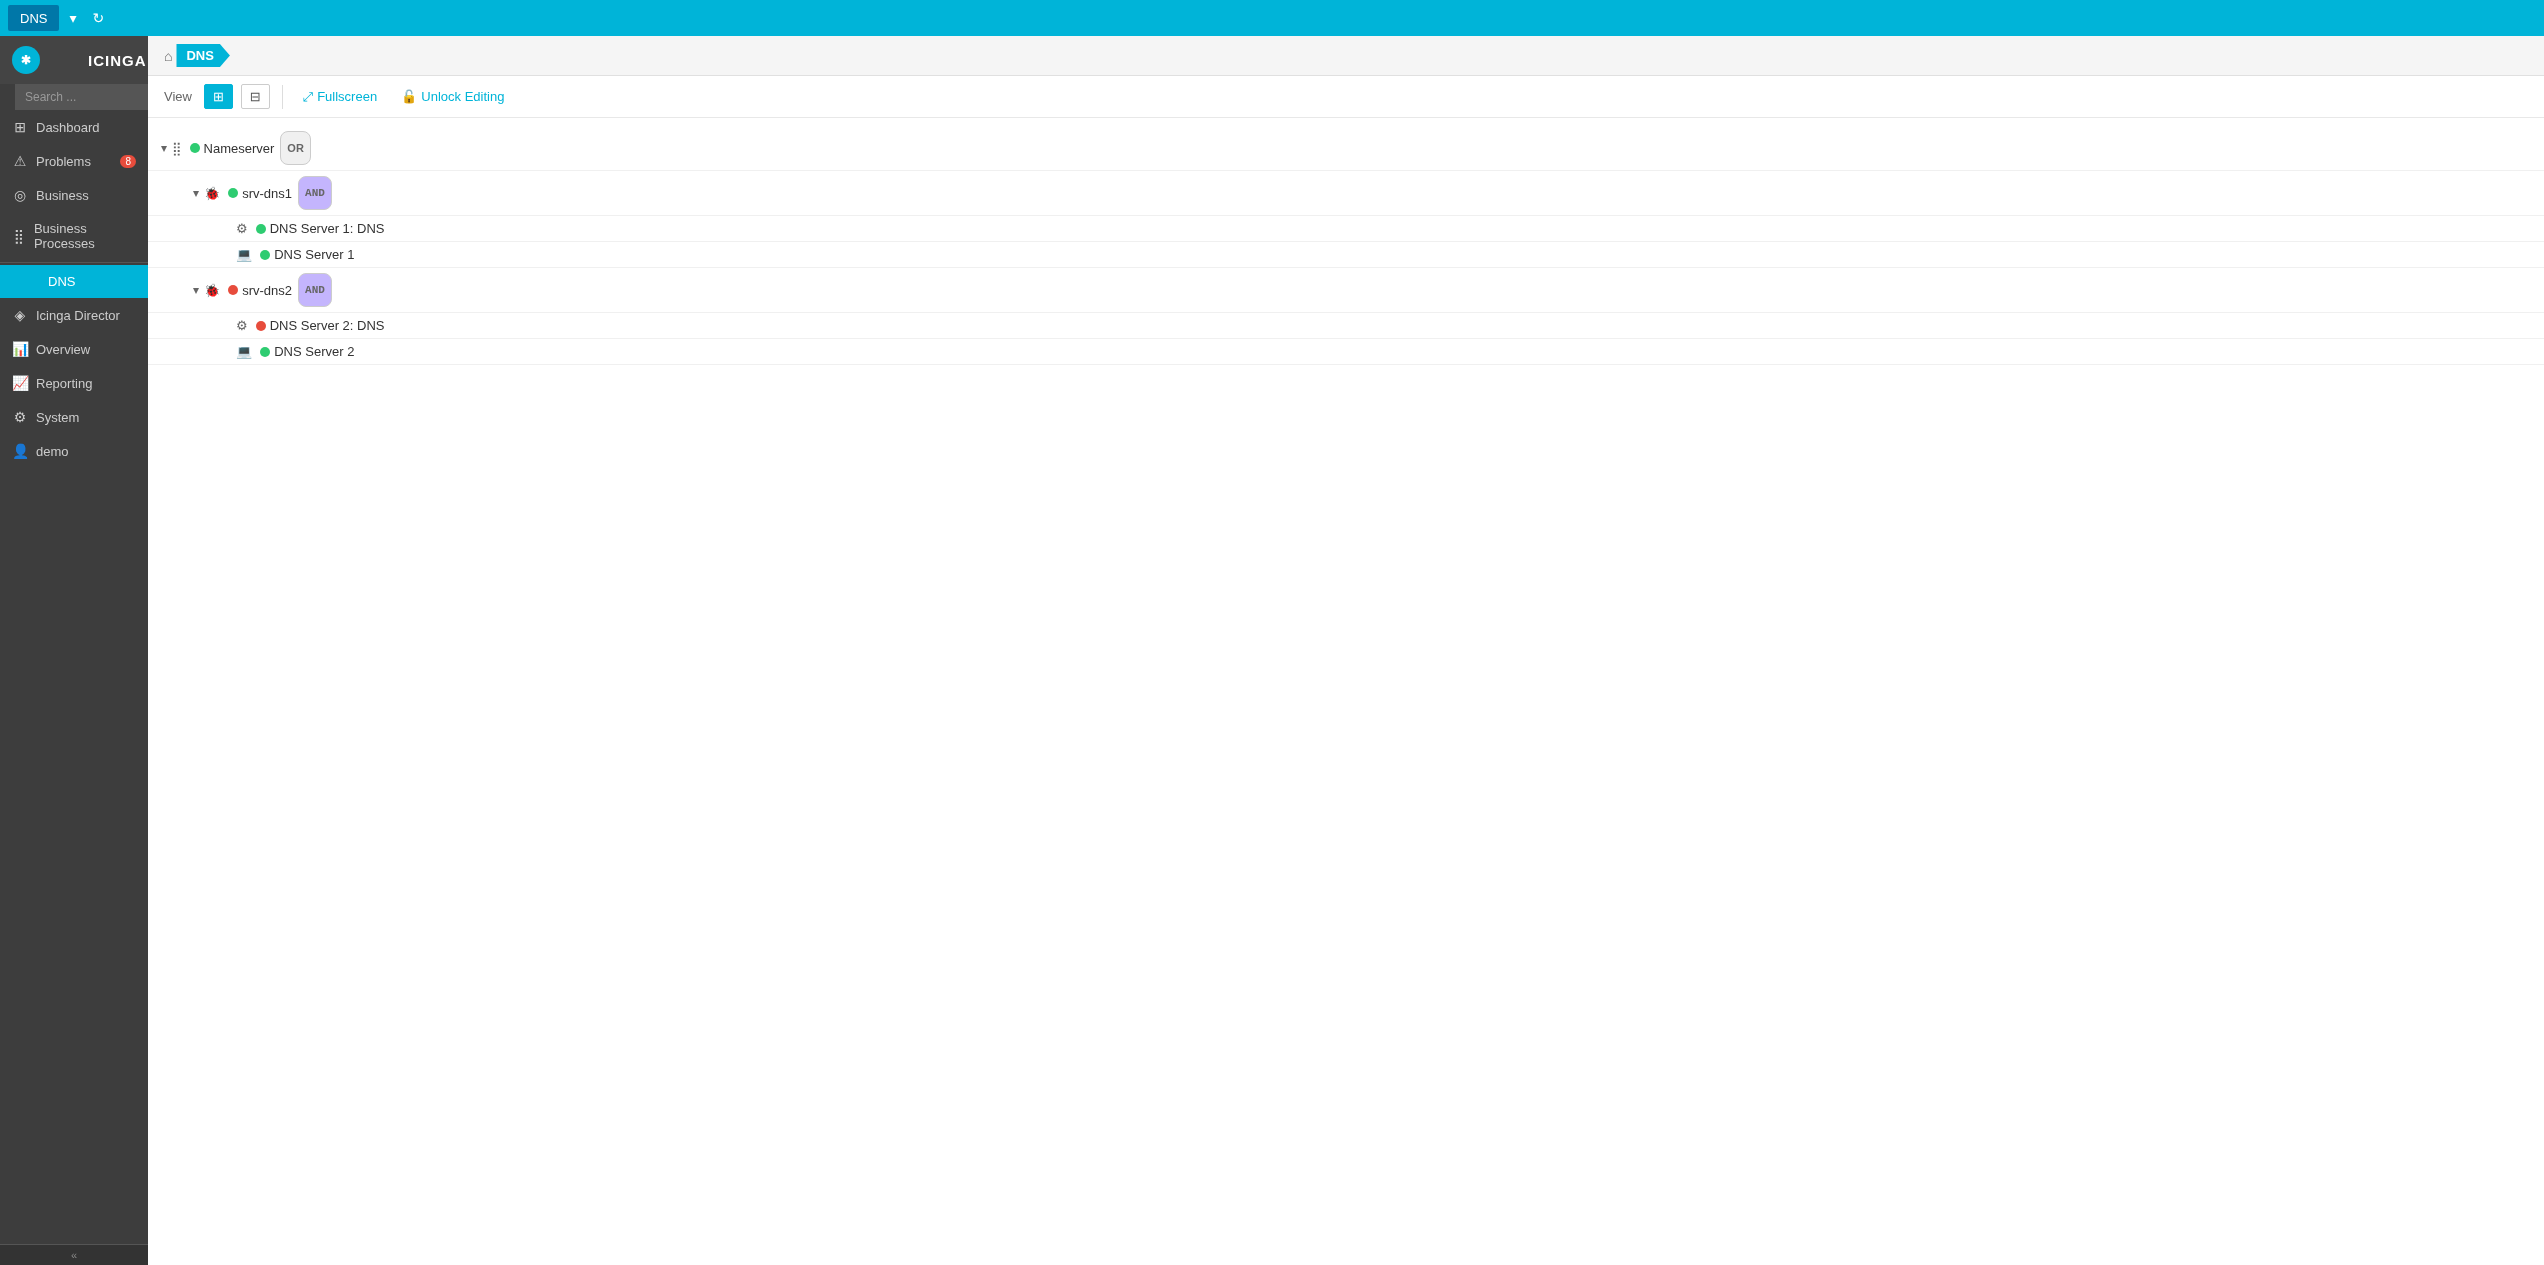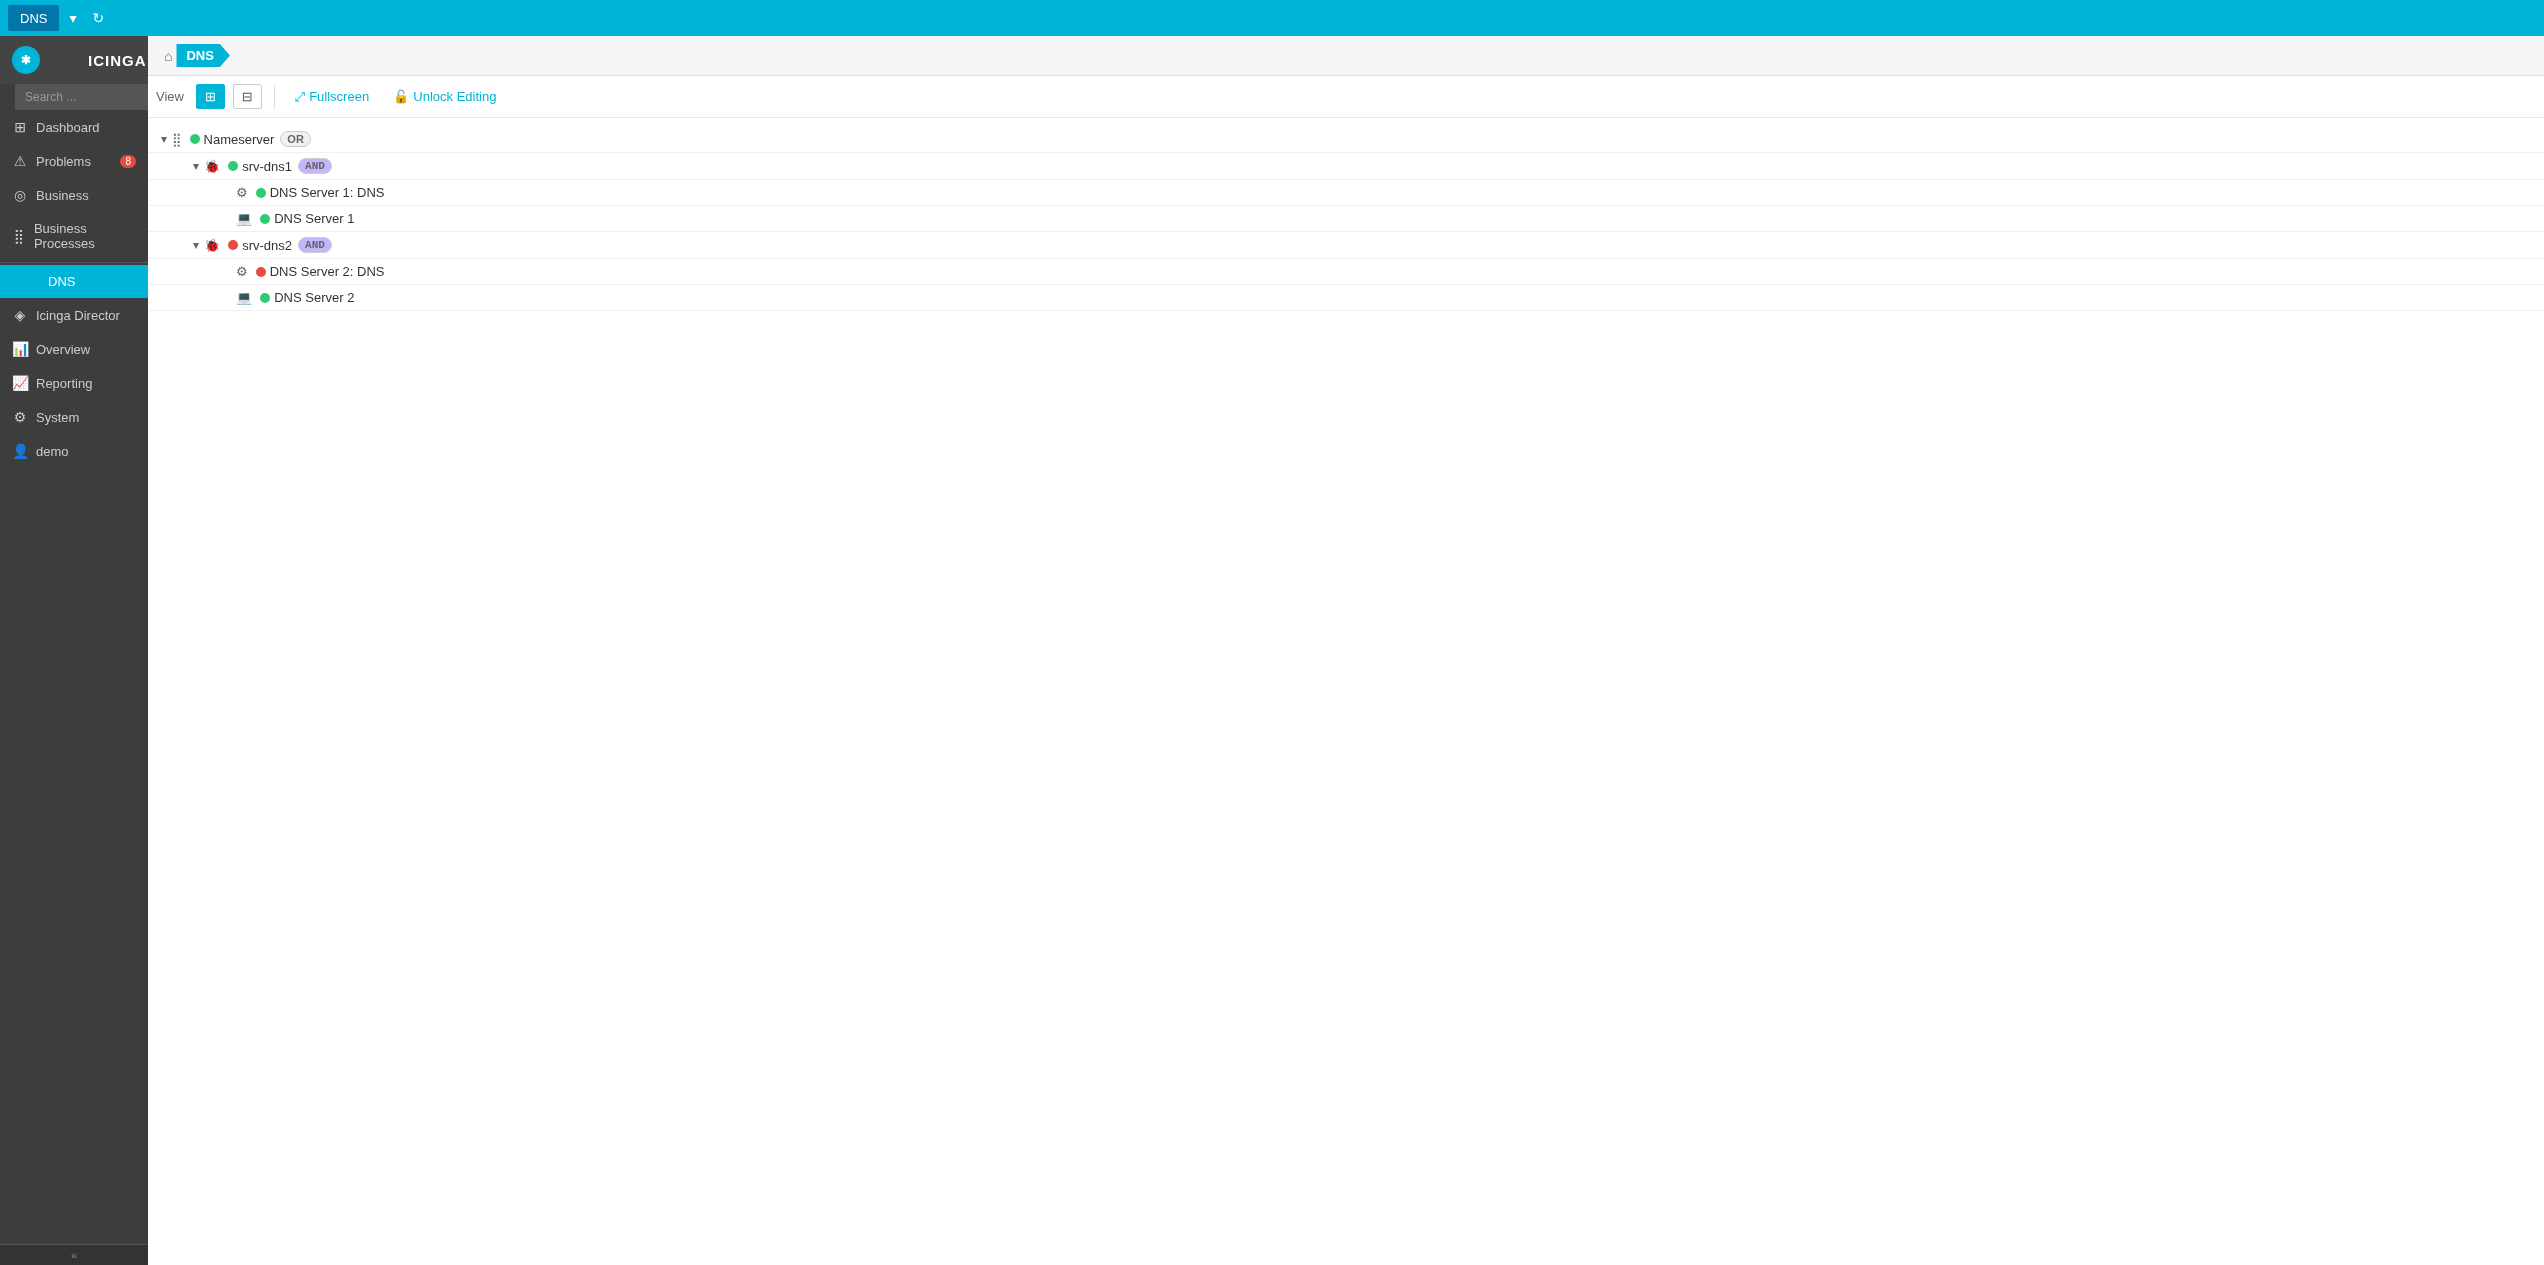--- a/index.html
+++ b/index.html
@@ -160,21 +160,21 @@
       align-items: center;
       position: relative;
       clip-path: polygon(0 0, calc(100% - 10px) 0, 100% 50%, calc(100% - 10px) 100%, 0 100%);
     }
 
     
     #toolbar {
       display: flex;
       align-items: center;
       gap: 8px;
-      padding: 8px 8px;
+      padding: 8px 16px;
       border-bottom: 1px solid #e8e8e8;
       flex-shrink: 0;
     }
     .view-label { color: #666; font-size: 13px; margin-right: 4px; }
     .view-btn {
       background: #fff;
       border: 1px solid #ccc;
       cursor: pointer;
       padding: 4px 8px;
       font-size: 13px;
@@ -224,21 +224,21 @@
       display: inline-block;
       flex-shrink: 0;
       margin: 0 4px;
     }
     .dot-green { background: #2ecc71; }
     .dot-red { background: #e74c3c; }
     .node-icon { color: #666; font-size: 13px; margin-right: 4px; }
     .node-label { font-size: 13px; color: #333; }
     .badge {
       display: inline-block;
-      padding: 1px 6px;
+      padding: 10px 6px;
       border-radius: 8px;
       font-size: 11px;
       font-weight: bold;
       margin-left: 6px;
     }
     .badge-or { background: #f0f0f0; color: #666; border: 1px solid #ccc; }
     .badge-and { background: #c4b5fd; color: #666; border: 1px solid #ccc; font-family: Liberation Mono, monospace; }
   </style>
 </head>
 <body>

